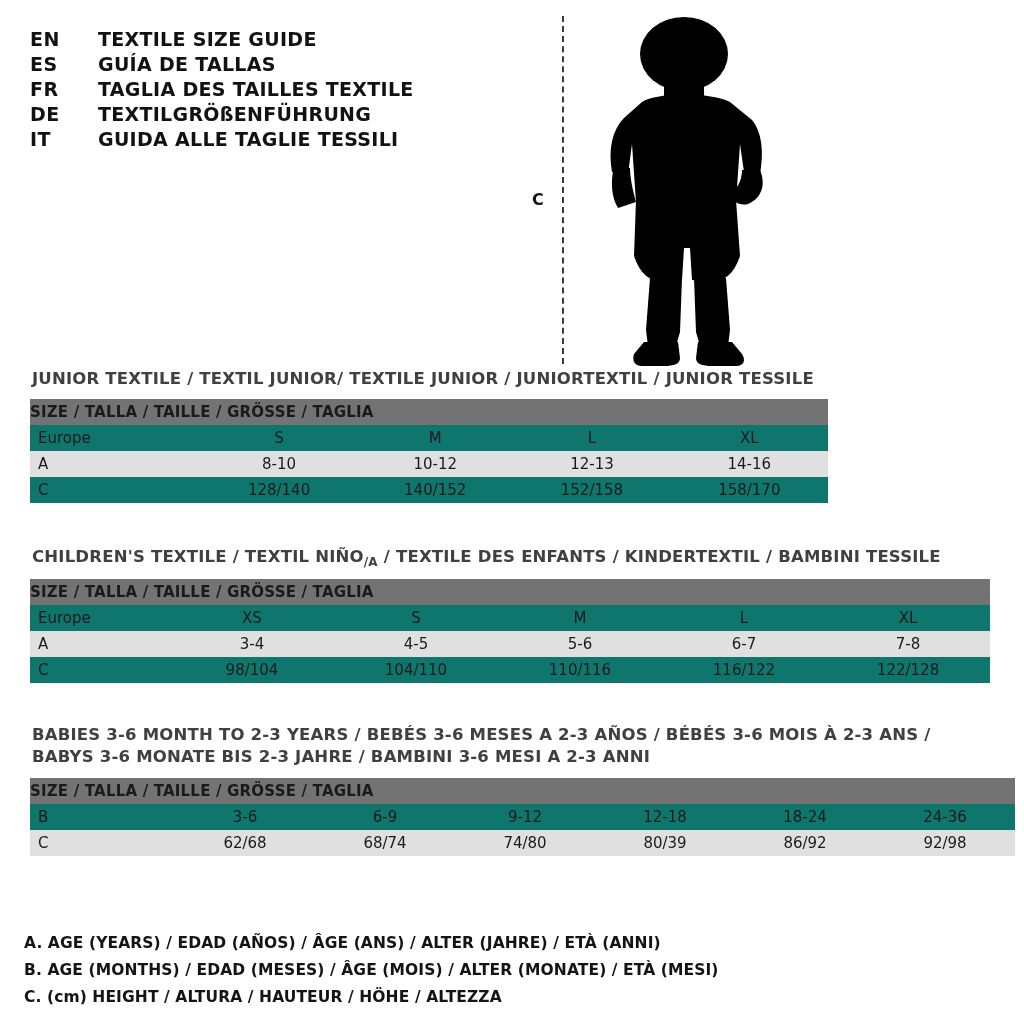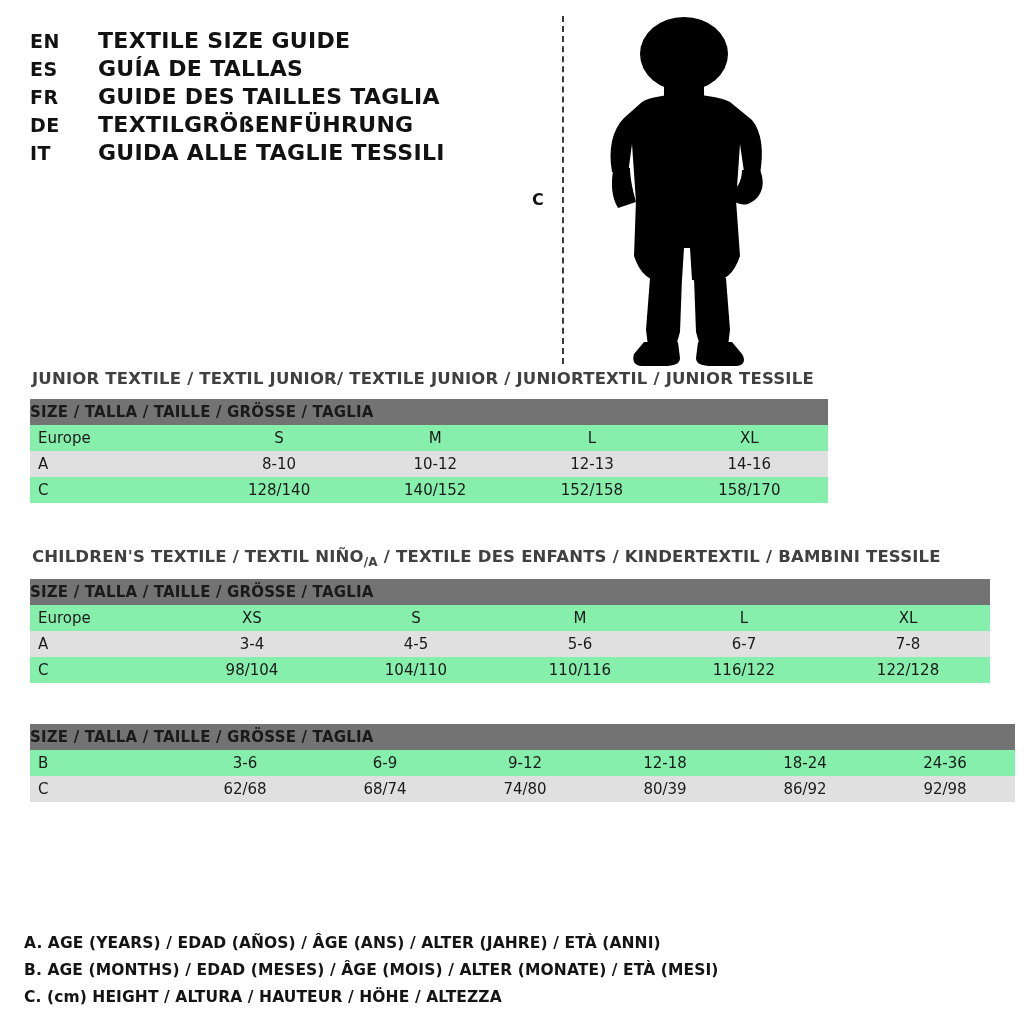--- a/index.html
+++ b/index.html
@@ -36,21 +36,21 @@
     margin-bottom: 3px;
   }
   .lang-code {
     width: 68px;
     font-size: 19px;
     font-weight: 700;
     letter-spacing: 0.5px;
     color: #121212;
   }
   .lang-title {
-    font-size: 22px;
+    font-size: 19px;
     font-weight: 700;
     letter-spacing: 0.3px;
     color: #121212;
     white-space: nowrap;
   }
 
   
   .figure-area {
     position: absolute;
     top: 8px;
@@ -107,21 +107,21 @@
     padding: 4px 0 4px 0;
     color: #1a1a1a;
   }
   .thead td {
     background: #737373;
     font-size: 15px;
     font-weight: 700;
     padding-left: 8px;
     letter-spacing: 0.2px;
   }
-  .row-light td { background: #86efac; }
+  .row-light td { background: #0f766e; }
   .row-dark td  { background: #e0e0e0; }
   .rowlabel {
     padding-left: 8px !important;
     font-size: 15px;
     text-align: left;
   }
   .cell { text-align: center; }
 
   .tbl-wrap { margin-bottom: 4px; }
 
@@ -157,21 +157,21 @@
     <div class="lang-row">
       <span class="lang-code">EN</span>
       <span class="lang-title">TEXTILE SIZE GUIDE</span>
     </div>
     <div class="lang-row">
       <span class="lang-code">ES</span>
       <span class="lang-title">GUÍA DE TALLAS</span>
     </div>
     <div class="lang-row">
       <span class="lang-code">FR</span>
-      <span class="lang-title">GUIDE DES TAILLES TAGLIA</span>
+      <span class="lang-title">TAGLIA DES TAILLES TEXTILE</span>
     </div>
     <div class="lang-row">
       <span class="lang-code">DE</span>
       <span class="lang-title">TEXTILGRÖßENFÜHRUNG</span>
     </div>
     <div class="lang-row">
       <span class="lang-code">IT</span>
       <span class="lang-title">GUIDA ALLE TAGLIE TESSILI</span>
     </div>
   </div>
@@ -302,20 +302,24 @@
             <td class="cell">110/116</td>
             <td class="cell">116/122</td>
             <td class="cell">122/128</td>
           </tr>
         </tbody>
       </table>
     </div>
   </div>
 
   <div class="blk-babies">
+    <div class="section-title">
+      <div>BABIES 3-6 MONTH TO 2-3 YEARS / BEBÉS 3-6 MESES A 2-3 AÑOS / BÉBÉS 3-6 MOIS À 2-3 ANS /</div>
+      <div>BABYS 3-6 MONATE BIS 2-3 JAHRE / BAMBINI 3-6 MESI A 2-3 ANNI</div>
+    </div>
     <div class="tbl-wrap">
       <table class="size-table t-babies">
         <colgroup>
           <col style="width:145px">
             <col style="width:140px">
             <col style="width:140px">
             <col style="width:140px">
             <col style="width:140px">
             <col style="width:140px">
             <col style="width:140px">

